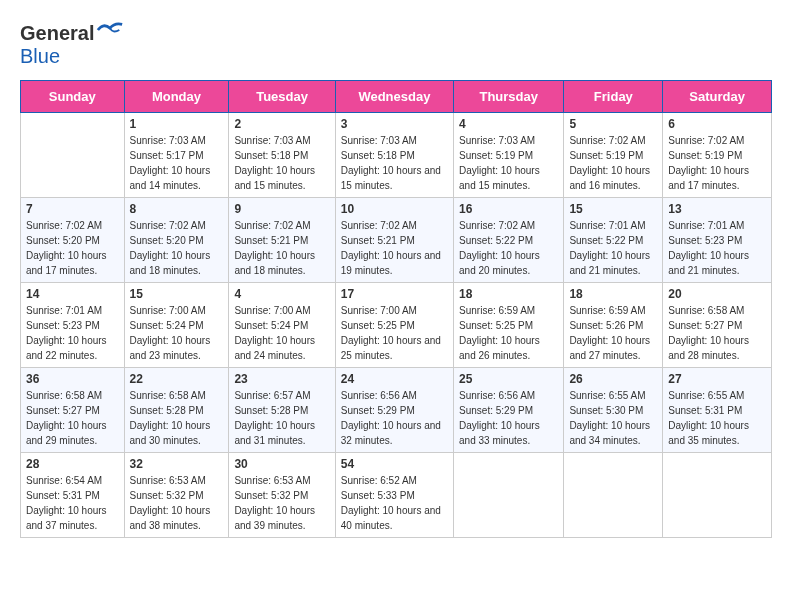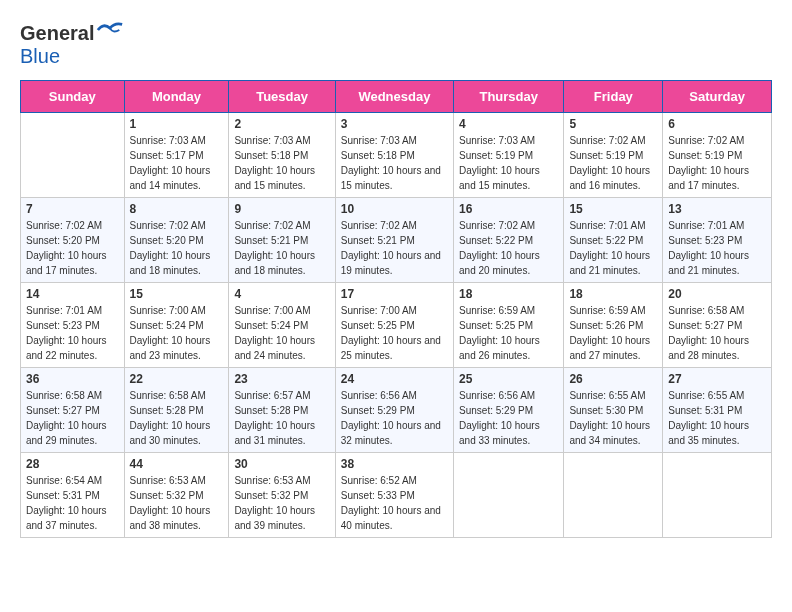--- a/index.html
+++ b/index.html
@@ -223,29 +223,29 @@
           <div class="day-number">27</div>
           <div class="day-info">Sunrise: 6:55 AM<br>Sunset: 5:31 PM<br>Daylight: 10 hours and 35 minutes.</div>
         </td>
       </tr>
       <tr>
         <td>
           <div class="day-number">28</div>
           <div class="day-info">Sunrise: 6:54 AM<br>Sunset: 5:31 PM<br>Daylight: 10 hours and 37 minutes.</div>
         </td>
         <td>
-          <div class="day-number">44</div>
+          <div class="day-number">32</div>
           <div class="day-info">Sunrise: 6:53 AM<br>Sunset: 5:32 PM<br>Daylight: 10 hours and 38 minutes.</div>
         </td>
         <td>
           <div class="day-number">30</div>
           <div class="day-info">Sunrise: 6:53 AM<br>Sunset: 5:32 PM<br>Daylight: 10 hours and 39 minutes.</div>
         </td>
         <td>
-          <div class="day-number">38</div>
+          <div class="day-number">54</div>
           <div class="day-info">Sunrise: 6:52 AM<br>Sunset: 5:33 PM<br>Daylight: 10 hours and 40 minutes.</div>
         </td>
         <td class="empty"></td>
         <td class="empty"></td>
         <td class="empty"></td>
       </tr>
     </tbody>
 </table>
 
 </body></html>

